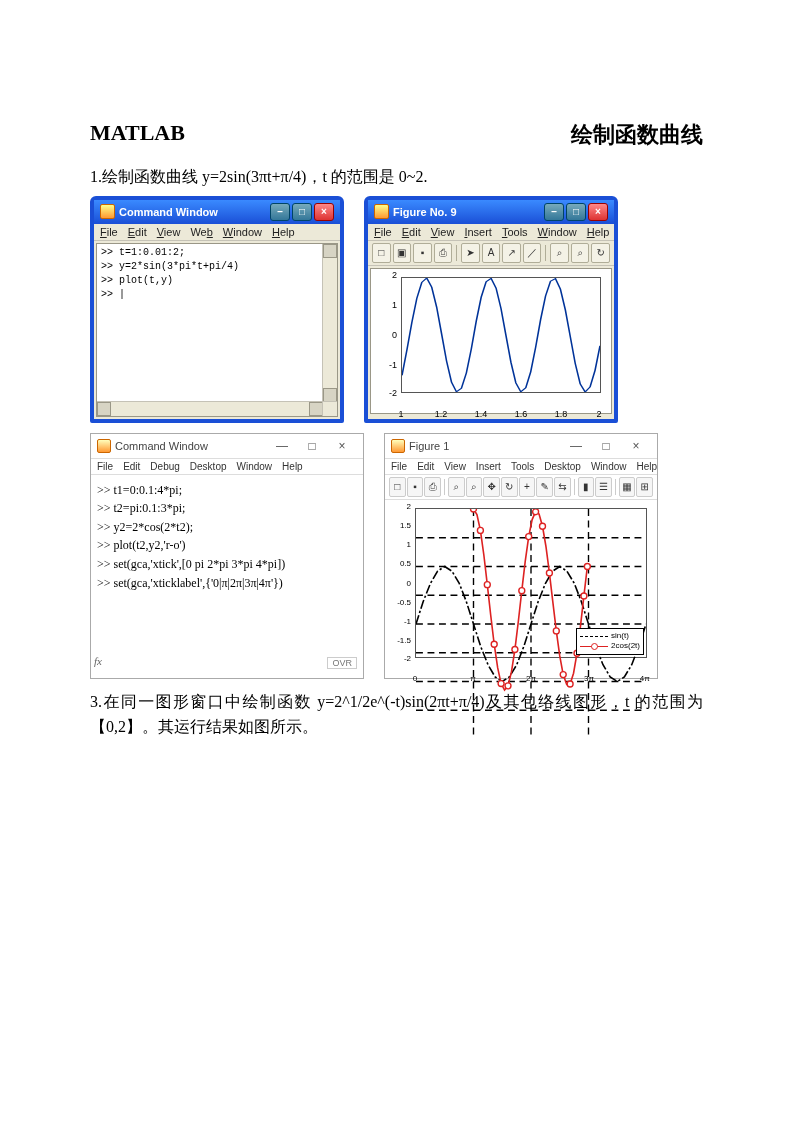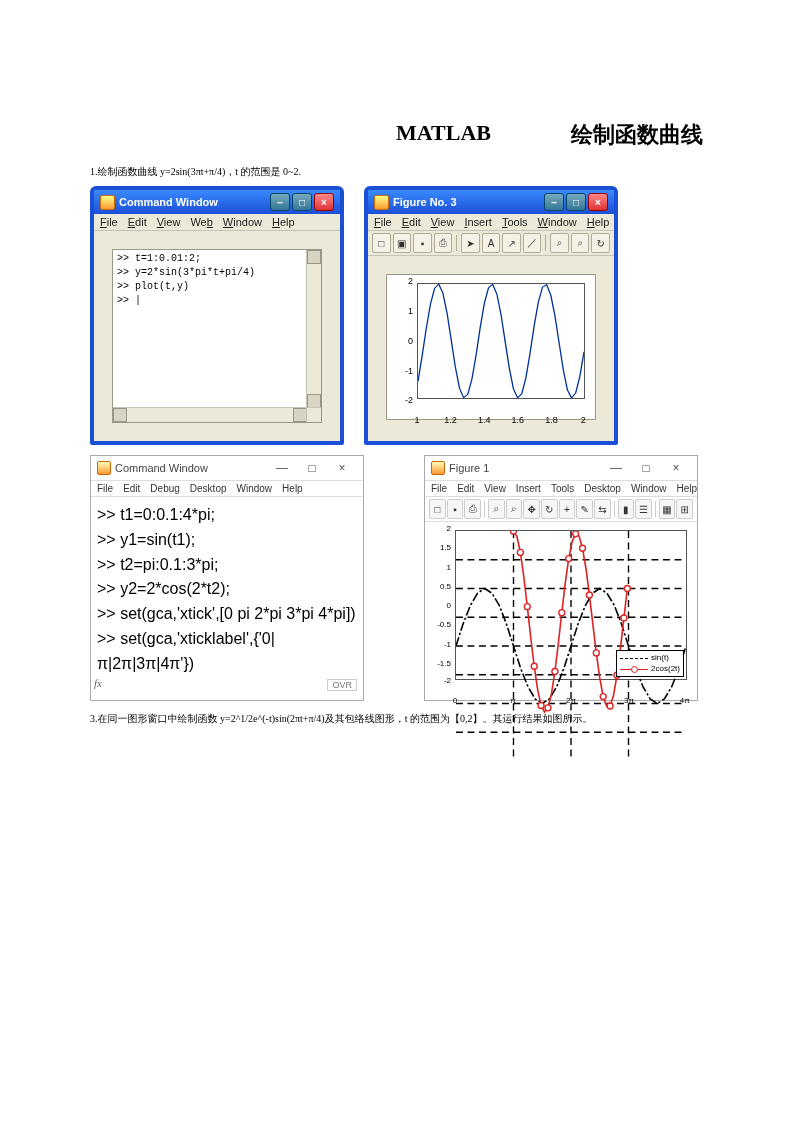--- a/index.html
+++ b/index.html
@@ -1,39 +1,39 @@
 <!DOCTYPE html>
 <html><head>
 <meta charset="utf-8">
 <style>
 body { margin:0; padding:0; font-family:"SimSun","Times New Roman",serif; background:#fff; color:#000; }
 .page { width:793px; height:1122px; padding:120px 90px 0 90px; box-sizing:border-box; position:relative; }
-.title-row { display:flex; justify-content:flex-end; gap:80px; font-size:22px; font-weight:bold; margin-bottom:14px; }
+.title-row { display:flex; justify-content:space-between; gap:80px; font-size:22px; font-weight:bold; margin-bottom:14px; }
 .title-matlab { font-family:"Times New Roman",serif; }
 .title-cn { }
-.body-text { font-size:10px; line-height:1.6; text-align:justify; }
+.body-text { font-size:16px; line-height:1.6; text-align:justify; }
 
 .fig-row { display:flex; gap:20px; margin:6px 0 10px 0; }
 
 
 .win-xp { border:4px solid #1a4fd6; border-radius:6px 6px 2px 2px; background:#ece9d8; font-family:"Tahoma",sans-serif; font-size:10px; }
 .win-xp .titlebar { background:linear-gradient(#3a8aff,#1a4fd6); color:#fff; padding:3px 6px; display:flex; align-items:center; }
 .win-xp .titlebar .ticon { width:13px; height:13px; margin-right:4px; background:linear-gradient(#ff8,#f93); border:1px solid #c60; border-radius:2px; }
 .win-xp .titlebar .ttext { font-weight:bold; flex:1; font-size:11px; }
 .win-xp .titlebar .wbtns { display:flex; gap:2px; }
 .win-xp .titlebar .wbtn { width:18px; height:16px; border-radius:3px; display:flex; align-items:center; justify-content:center; font-size:10px; color:#fff; font-weight:bold; }
 .win-xp .titlebar .wbtn.min,.win-xp .titlebar .wbtn.max { background:linear-gradient(#7ab,#379); border:1px solid #046; }
 .win-xp .titlebar .wbtn.close { background:linear-gradient(#f88,#d33); border:1px solid #900; }
 .win-xp .menubar { background:#ece9d8; padding:2px 6px; display:flex; gap:10px; color:#222; font-size:11px; border-bottom:1px solid #c5c2b6; }
 .win-xp .menubar .m { }
 .win-xp .menubar .m u { text-decoration:underline; }
 .win-xp .toolbar { background:#ece9d8; padding:2px 4px; display:flex; gap:2px; align-items:center; border-bottom:1px solid #c5c2b6; }
 .win-xp .toolbar .tb { width:18px; height:18px; border:1px solid #b0ad98; background:#f4f2e6; border-radius:2px; display:flex; align-items:center; justify-content:center; font-size:10px; color:#333; }
 .win-xp .toolbar .sep { width:1px; height:16px; background:#b0ad98; margin:0 2px; }
-.win-xp .client { background:#fff; border:1px solid #9a9787; margin:18px; position:relative; }
+.win-xp .client { background:#fff; border:1px solid #9a9787; margin:2px; position:relative; }
 .win-xp .client .scroll-v { position:absolute; right:0; top:0; bottom:14px; width:14px; background:#ece9d8; border-left:1px solid #c5c2b6; }
 .win-xp .client .scroll-v::before,.win-xp .client .scroll-v::after { content:""; position:absolute; left:0; right:0; height:14px; background:#d7d4c4; border:1px solid #9a9787; box-sizing:border-box; }
 .win-xp .client .scroll-v::before { top:0; } .win-xp .client .scroll-v::after { bottom:0; }
 .win-xp .client .scroll-h { position:absolute; left:0; right:14px; bottom:0; height:14px; background:#ece9d8; border-top:1px solid #c5c2b6; }
 .win-xp .client .scroll-h::before,.win-xp .client .scroll-h::after { content:""; position:absolute; top:0; bottom:0; width:14px; background:#d7d4c4; border:1px solid #9a9787; box-sizing:border-box; }
 .win-xp .client .scroll-h::before { left:0; } .win-xp .client .scroll-h::after { right:0; }
 .win-xp .client .corner { position:absolute; right:0; bottom:0; width:14px; height:14px; background:#ece9d8; border-left:1px solid #c5c2b6; border-top:1px solid #c5c2b6; }
 
 .cmd1 { width:246px; }
 .cmd1 .client { height:172px; }
@@ -58,25 +58,25 @@
 .win-mod .titlebar .wbtns { display:flex; gap:0; }
 .win-mod .titlebar .wbtn { width:30px; height:16px; display:flex; align-items:center; justify-content:center; font-size:12px; color:#555; }
 .win-mod .titlebar .wbtn.close { }
 .win-mod .menubar { padding:2px 6px; display:flex; gap:10px; color:#333; font-size:10px; border-bottom:1px solid #ddd; }
 .win-mod .toolbar { padding:2px 4px; display:flex; gap:1px; align-items:center; border-bottom:1px solid #ddd; }
 .win-mod .toolbar .tb { width:18px; height:18px; background:#f6f6f6; border:1px solid #ccc; border-radius:2px; display:flex; align-items:center; justify-content:center; font-size:10px; color:#333; }
 .win-mod .toolbar .sep { width:1px; height:16px; background:#ccc; margin:0 2px; }
 
 .cmd2 { width:272px; }
 .cmd2 .client2 { padding:6px 6px 2px 6px; height:196px; box-sizing:border-box; position:relative; }
-.cmd2 .code { font-family:Liberation Sans, sans-serif; font-size:16px; color:#000; line-height:1.55; }
+.cmd2 .code { font-family:Liberation Serif, serif; font-size:12px; color:#000; line-height:1.55; }
 .cmd2 .fx { position:absolute; left:3px; bottom:4px; font-style:italic; font-family:serif; color:#666; font-size:11px; }
 .cmd2 .status { position:absolute; right:6px; bottom:2px; font-size:9px; color:#777; border:1px solid #ccc; padding:0 4px; }
 
-.fig2 { width:272px;margin-left:40px; }
+.fig2 { width:272px; }
 .fig2 .client2 { position:relative; height:178px; }
 .plot2 { position:absolute; left:30px; top:8px; right:10px; bottom:20px; border:1px solid #555; background:#fff; }
 .plot2 .grid line { stroke:#000; stroke-width:0.6; stroke-dasharray:3 2; }
 .plot2-ylabels { position:absolute; left:0; top:6px; bottom:18px; width:28px; font-size:8px; color:#000; }
 .plot2-ylabels span { position:absolute; right:2px; transform:translateY(-50%); }
 .plot2-xlabels { position:absolute; left:30px; right:10px; bottom:4px; font-size:8px; color:#000; }
 .plot2-xlabels span { position:absolute; transform:translateX(-50%); }
 .legend2 { position:absolute; right:2px; bottom:2px; background:#fff; border:1px solid #000; font-size:8px; padding:2px 3px; line-height:1.3; }
 .legend2 .lrow { display:flex; align-items:center; gap:3px; }
 .legend2 .lswatch { width:28px; height:0; position:relative; }
@@ -124,21 +124,21 @@
       </div>
       <div class="scroll-v"></div>
       <div class="scroll-h"></div>
       <div class="corner"></div>
     </div>
   </div>
 
   <div class="win-xp fig1">
     <div class="titlebar">
       <div class="ticon"></div>
-      <div class="ttext">Figure No. 3</div>
+      <div class="ttext">Figure No. 9</div>
       <div class="wbtns">
         <div class="wbtn min">–</div>
         <div class="wbtn max">□</div>
         <div class="wbtn close">×</div>
       </div>
     </div>
     <div class="menubar">
       <span class="m"><u>F</u>ile</span>
       <span class="m"><u>E</u>dit</span>
       <span class="m"><u>V</u>iew</span>
@@ -204,23 +204,23 @@
       <span>File</span>
       <span>Edit</span>
       <span>Debug</span>
       <span>Desktop</span>
       <span>Window</span>
       <span>Help</span>
     </div>
     <div class="client2">
       <div class="code">
         <div>&gt;&gt; t1=0:0.1:4*pi;</div>
-        <div>&gt;&gt; y1=sin(t1);</div>
         <div>&gt;&gt; t2=pi:0.1:3*pi;</div>
         <div>&gt;&gt; y2=2*cos(2*t2);</div>
+        <div>&gt;&gt; plot(t2,y2,'r-o')</div>
         <div>&gt;&gt; set(gca,'xtick',[0 pi 2*pi 3*pi 4*pi])</div>
         <div>&gt;&gt; set(gca,'xticklabel',{'0|π|2π|3π|4π'})</div>
       </div>
       <div class="fx">fx</div>
       <div class="status">OVR</div>
     </div>
   </div>
 
   <div class="win-mod fig2">
     <div class="titlebar">

